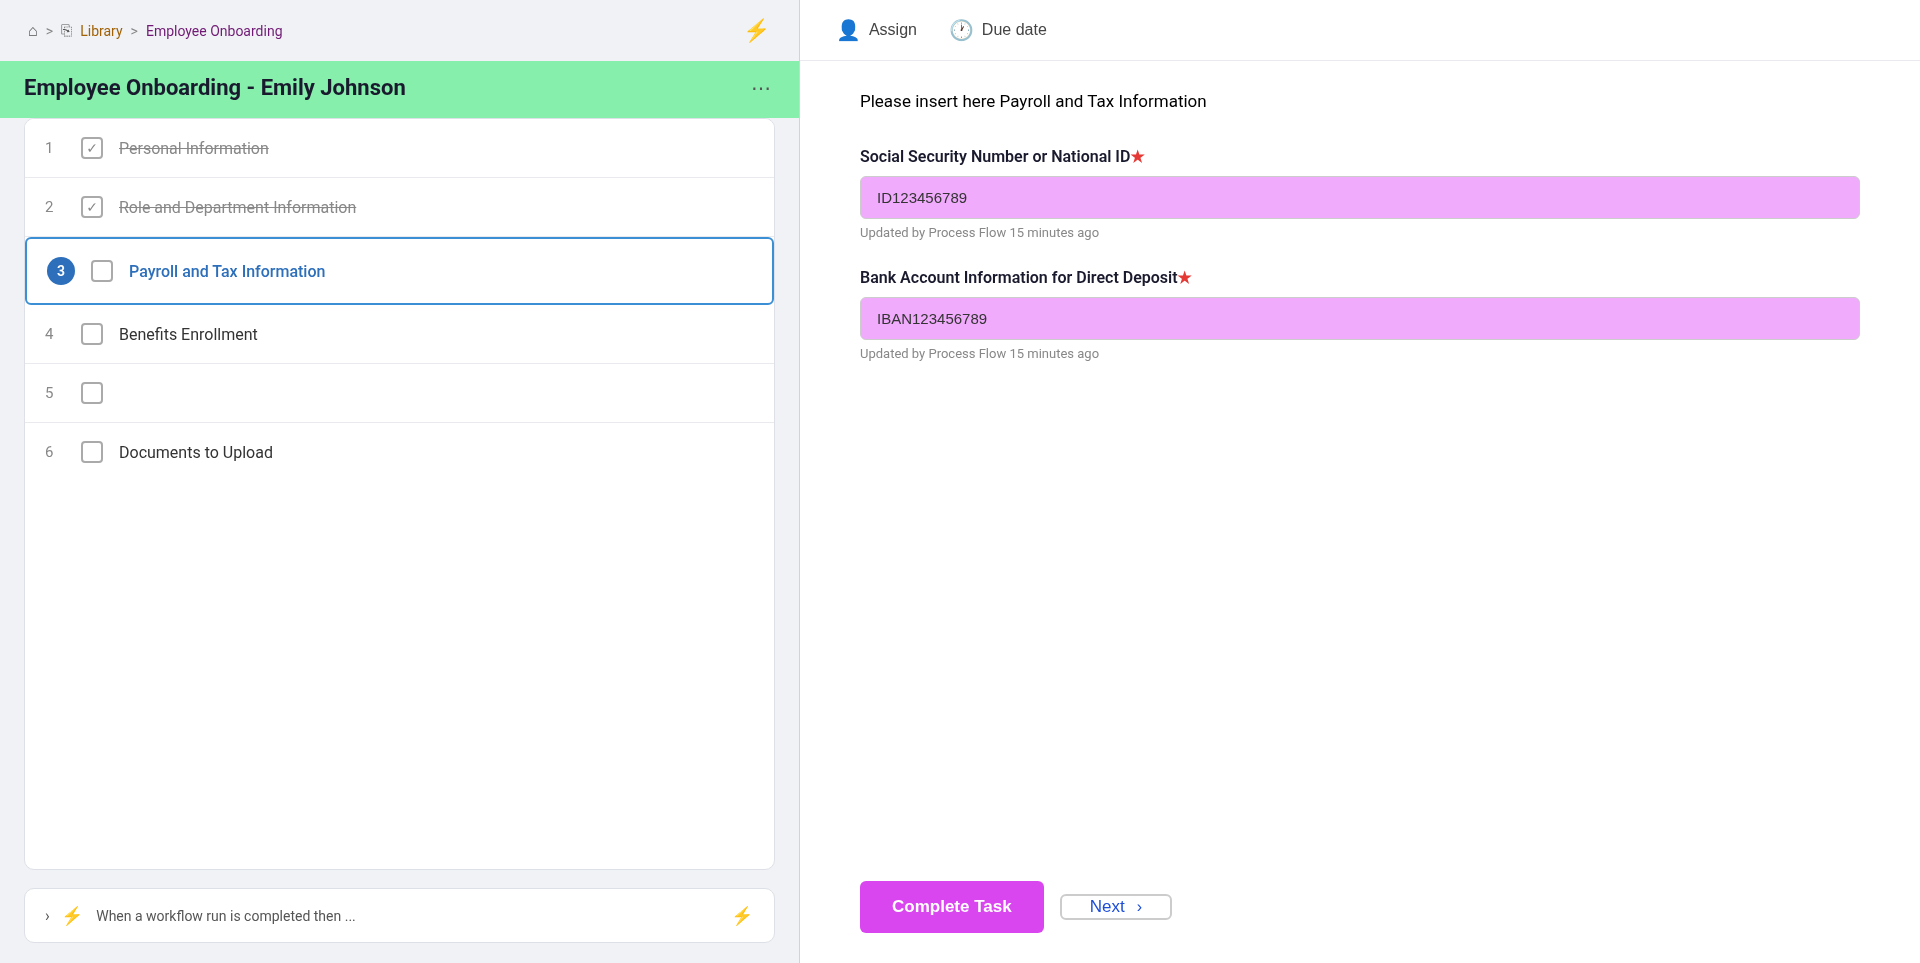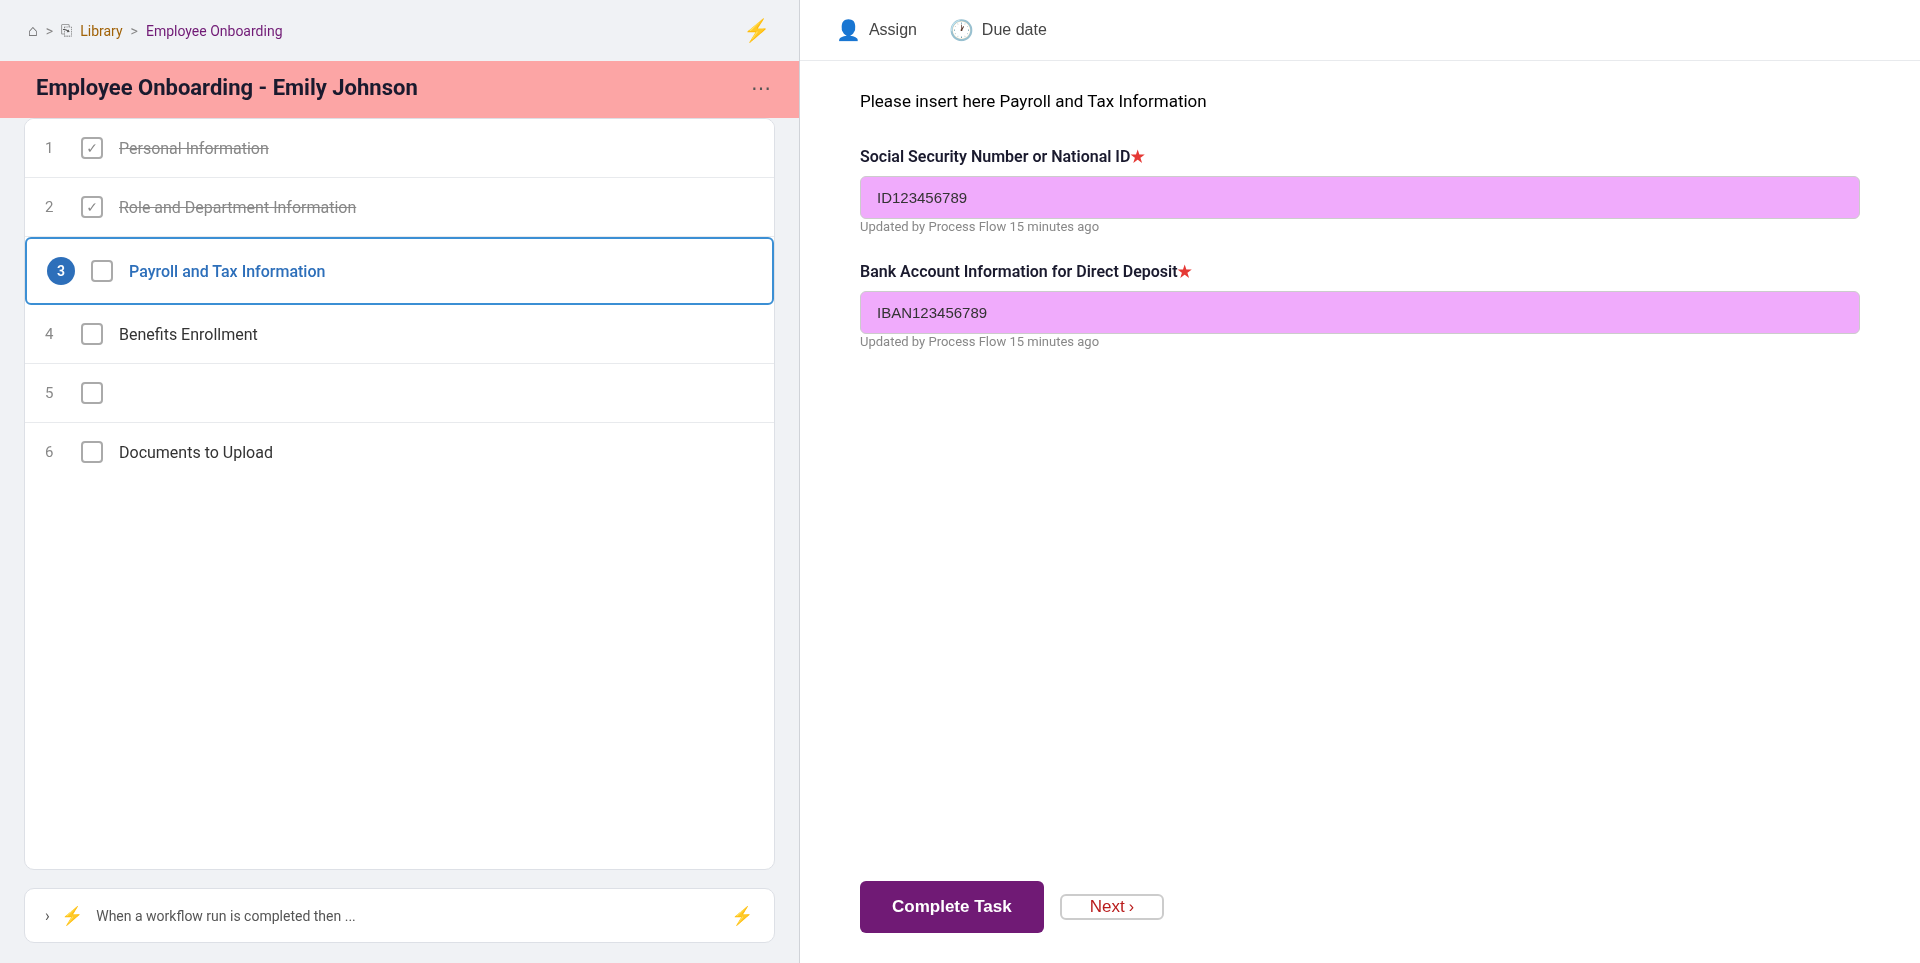--- a/index.html
+++ b/index.html
@@ -60,22 +60,22 @@
 
     .lightning-icon-top {
       margin-left: auto;
       color: #3b8fd4;
       font-size: 22px;
     }
 
     .page-header {
       display: flex;
       align-items: center;
-      padding: 14px 28px 18px 36px;
-      background: #fca5a5;
+      padding: 14px 28px 18px 24px;
+      background: #86efac;
     }
 
     .page-title {
       font-size: 22px;
       font-weight: 700;
       color: #1a1a2e;
       flex: 1;
     }
 
     .more-icon {
@@ -277,52 +277,53 @@
       padding: 12px 16px;
       font-size: 15px;
       color: #333;
       background: #f0abfc;
       outline: none;
     }
 
     .field-meta {
       font-size: 13px;
       color: #888;
+      margin-top: 6px;
     }
 
     .right-actions {
       display: flex;
       align-items: center;
       gap: 16px;
       padding: 24px 60px 30px 60px;
     }
 
     .btn-complete {
-      background: #701a75;
+      background: #d946ef;
       color: #fff;
       border: none;
       border-radius: 6px;
       padding: 16px 32px;
       font-size: 17px;
       font-weight: 600;
       cursor: pointer;
     }
 
     .btn-next {
       background: #fff;
-      color: #b91c1c;
+      color: #1d4ed8;
       border: 2px solid #ccc;
       border-radius: 6px;
       padding: 1px 28px;
       font-size: 17px;
       font-weight: 500;
       cursor: pointer;
       display: flex;
       align-items: center;
-      gap: 4px;
+      gap: 12px;
     }
 
     .btn-next-chevron {
       font-size: 16px;
     }
   </style>
 </head>
 <body>
 
 <div class="left-panel">

